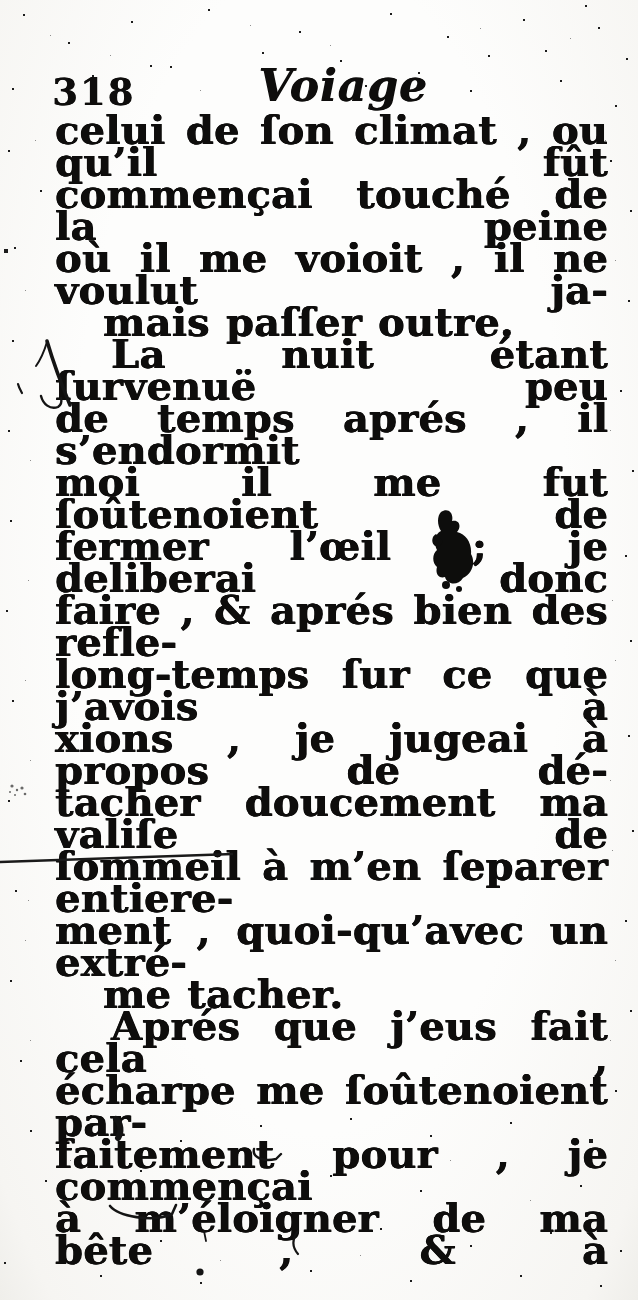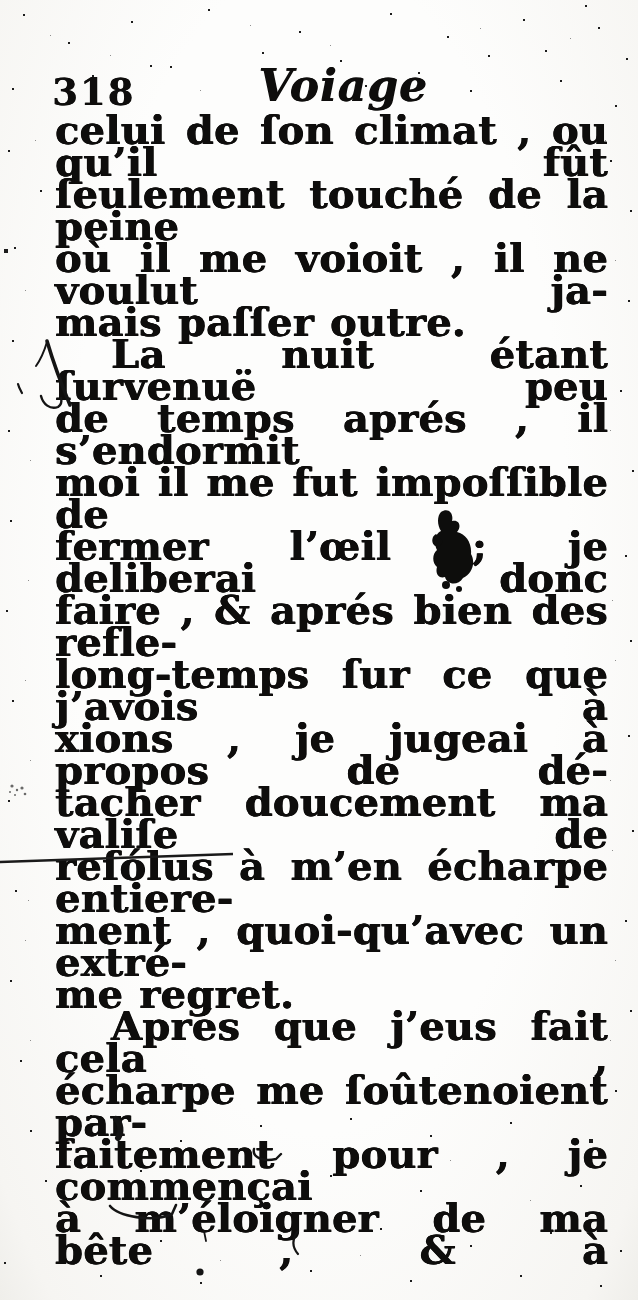--- a/index.html
+++ b/index.html
@@ -34,21 +34,21 @@
   }
   .para { margin: 0; padding: 0; }
   .line {
     font-size: 40px; font-weight: 700; line-height: 32px;
     letter-spacing: 0.2px; word-spacing: 2px;
     text-align: justify; text-align-last: justify;
     text-shadow: 0.55px 0.35px 0 #0e0d0c, -0.2px 0 0 #0e0d0c;
     white-space: normal;
   }
   .line.indent { text-indent: 56px; }
-  .line.end { text-align-last: left; }
+  .line.end { text-align-last: left; margin-left: 48px; }
 
   
   .specks { position: absolute; top: 0; left: 0; width: 2px; height: 2px; background: transparent; z-index: 1; }
   .specks.s1 {
     box-shadow:
       23px 14px 0 #1c1c1c, 68px 42px 0 #1c1c1c, 131px 21px 0 #1c1c1c, 208px 9px 0 #1c1c1c,
       299px 31px 0 #1c1c1c, 390px 13px 0 #1c1c1c, 447px 36px 0 #1c1c1c, 523px 19px 0 #1c1c1c,
       598px 27px 0 #1c1c1c, 626px 58px 0 #1c1c1c, 12px 88px 0 #1c1c1c, 92px 75px 0 #1c1c1c,
       170px 66px 0 #1c1c1c, 262px 52px 0 #1c1c1c, 340px 60px 0 #1c1c1c, 418px 72px 0 #1c1c1c,
       488px 55px 0 #1c1c1c, 560px 80px 0 #1c1c1c, 615px 105px 0 #1c1c1c, 8px 150px 0 #1c1c1c,
@@ -96,36 +96,36 @@
   <div class="specks s2"></div>
 
   <header class="pagehead">
     <span class="pagenum">318</span>
     <span class="runtitle">Voiage</span>
   </header>
 
   <main class="textblock">
     <section class="para">
       <div class="line">celui de ſon climat , ou qu’il fût</div>
-      <div class="line">ſeulement touché de la peine</div>
+      <div class="line">commençai touché de la peine</div>
       <div class="line">où il me voioit , il ne voulut ja-</div>
       <div class="line end">mais paſſer outre.</div>
     </section>
     <section class="para">
       <div class="line indent">La nuit étant ſurvenuë peu</div>
       <div class="line">de temps aprés , il s’endormit</div>
-      <div class="line">moi il me fut impoſſible de</div>
+      <div class="line">moi il me fut ſoûtenoient de</div>
       <div class="line">fermer l’œil ; je deliberai donc</div>
       <div class="line">faire , &amp; aprés bien des refle-</div>
       <div class="line">long-temps ſur ce que j’avois à</div>
       <div class="line">xions , je jugeai à propos de dé-</div>
       <div class="line">tacher doucement ma valiſe de</div>
-      <div class="line">reſólus à m’en écharpe entiere-</div>
+      <div class="line">ſommeil à m’en ſeparer entiere-</div>
       <div class="line">ment , quoi-qu’avec un extré-</div>
-      <div class="line end">me regret.</div>
+      <div class="line end">me tacher.</div>
     </section>
     <section class="para">
       <div class="line indent">Aprés que j’eus fait cela ,</div>
       <div class="line">écharpe me ſoûtenoient par-</div>
       <div class="line">faitement pour , je commençai</div>
       <div class="line">à m’éloigner de ma bête , &amp; à</div>
     </section>
   </main>
 
   <svg class="artifacts" viewBox="0 0 638 1300" xmlns="http://www.w3.org/2000/svg">

